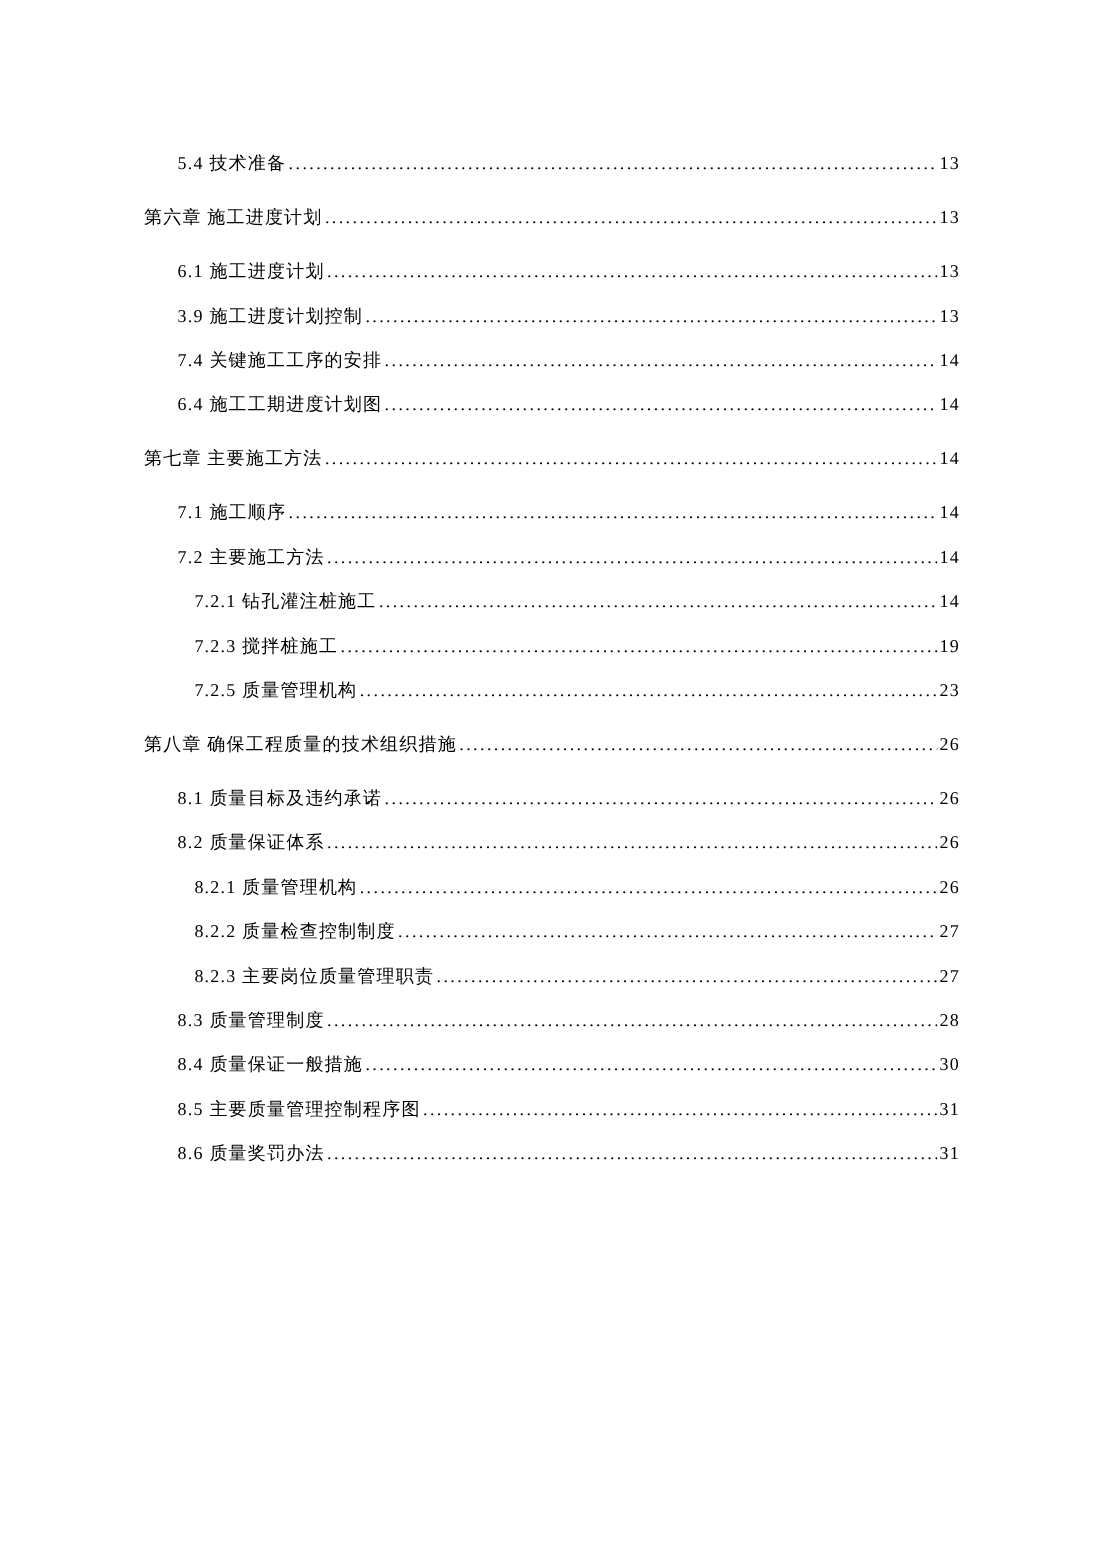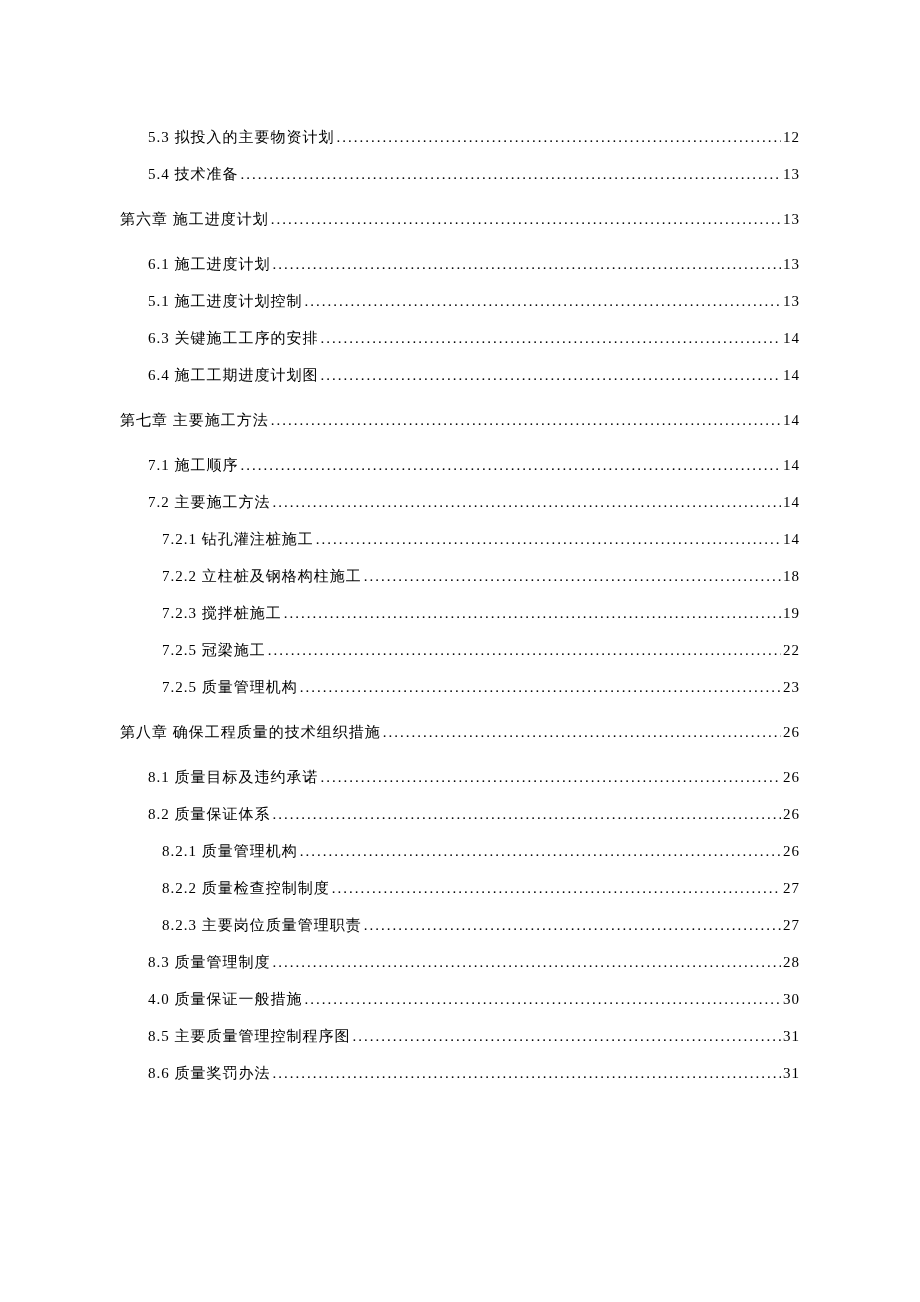--- a/index.html
+++ b/index.html
@@ -49,46 +49,41 @@
   }
   .indent-1 { padding-left: 28px; }
   .indent-2 { padding-left: 42px; }
 </style>
 </head>
 <body>
 
 <div class="page">
   <div id="toc-container">
       <div class="toc-entry indent-1">
-        <span class="label">5.3 拟投入的主要物资计划</span>
-        <span class="dots"></span>
-        <span class="pg">12</span>
-      </div>
-      <div class="toc-entry indent-1">
         <span class="label">5.4 技术准备</span>
         <span class="dots"></span>
         <span class="pg">13</span>
       </div>
       <div class="toc-entry toc-chapter">
         <span class="label">第六章 施工进度计划</span>
         <span class="dots"></span>
         <span class="pg">13</span>
       </div>
       <div class="toc-entry indent-1">
         <span class="label">6.1 施工进度计划</span>
         <span class="dots"></span>
         <span class="pg">13</span>
       </div>
       <div class="toc-entry indent-1">
-        <span class="label">5.1 施工进度计划控制</span>
+        <span class="label">3.9 施工进度计划控制</span>
         <span class="dots"></span>
         <span class="pg">13</span>
       </div>
       <div class="toc-entry indent-1">
-        <span class="label">6.3 关键施工工序的安排</span>
+        <span class="label">7.4 关键施工工序的安排</span>
         <span class="dots"></span>
         <span class="pg">14</span>
       </div>
       <div class="toc-entry indent-1">
         <span class="label">6.4 施工工期进度计划图</span>
         <span class="dots"></span>
         <span class="pg">14</span>
       </div>
       <div class="toc-entry toc-chapter">
         <span class="label">第七章 主要施工方法</span>
@@ -104,33 +99,23 @@
         <span class="label">7.2 主要施工方法</span>
         <span class="dots"></span>
         <span class="pg">14</span>
       </div>
       <div class="toc-entry indent-2">
         <span class="label">7.2.1 钻孔灌注桩施工</span>
         <span class="dots"></span>
         <span class="pg">14</span>
       </div>
       <div class="toc-entry indent-2">
-        <span class="label">7.2.2 立柱桩及钢格构柱施工</span>
-        <span class="dots"></span>
-        <span class="pg">18</span>
-      </div>
-      <div class="toc-entry indent-2">
         <span class="label">7.2.3 搅拌桩施工</span>
         <span class="dots"></span>
         <span class="pg">19</span>
-      </div>
-      <div class="toc-entry indent-2">
-        <span class="label">7.2.5 冠梁施工</span>
-        <span class="dots"></span>
-        <span class="pg">22</span>
       </div>
       <div class="toc-entry indent-2">
         <span class="label">7.2.5 质量管理机构</span>
         <span class="dots"></span>
         <span class="pg">23</span>
       </div>
       <div class="toc-entry toc-chapter">
         <span class="label">第八章 确保工程质量的技术组织措施</span>
         <span class="dots"></span>
         <span class="pg">26</span>
@@ -159,21 +144,21 @@
         <span class="label">8.2.3 主要岗位质量管理职责</span>
         <span class="dots"></span>
         <span class="pg">27</span>
       </div>
       <div class="toc-entry indent-1">
         <span class="label">8.3 质量管理制度</span>
         <span class="dots"></span>
         <span class="pg">28</span>
       </div>
       <div class="toc-entry indent-1">
-        <span class="label">4.0 质量保证一般措施</span>
+        <span class="label">8.4 质量保证一般措施</span>
         <span class="dots"></span>
         <span class="pg">30</span>
       </div>
       <div class="toc-entry indent-1">
         <span class="label">8.5 主要质量管理控制程序图</span>
         <span class="dots"></span>
         <span class="pg">31</span>
       </div>
       <div class="toc-entry indent-1">
         <span class="label">8.6 质量奖罚办法</span>

